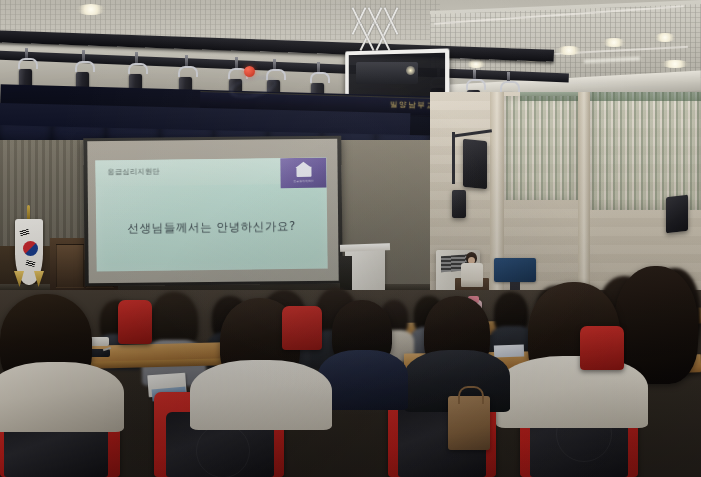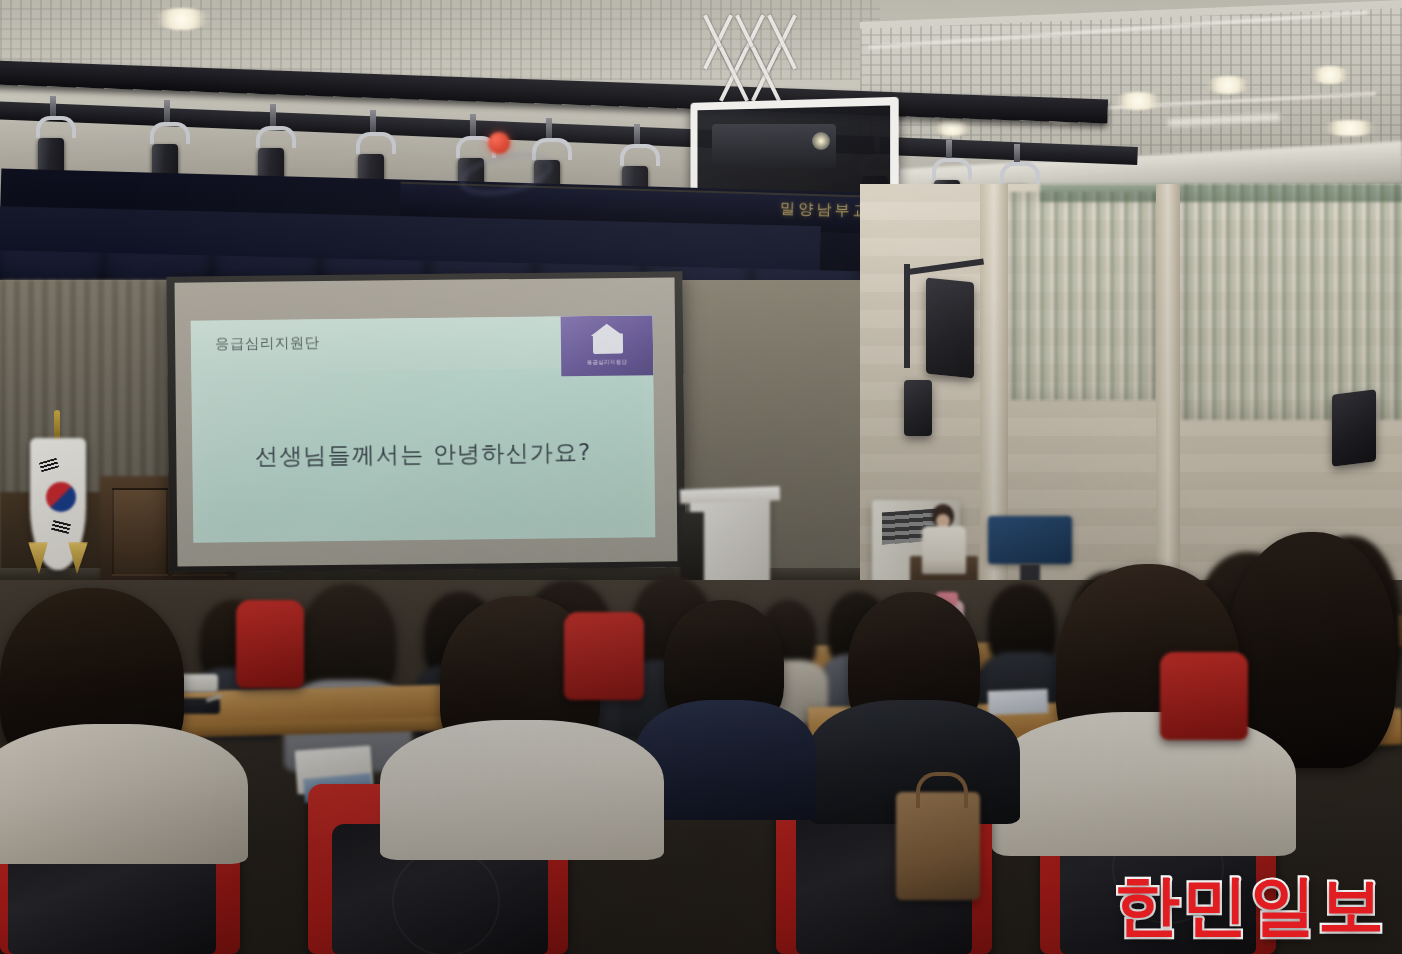--- a/index.html
+++ b/index.html
@@ -720,15 +720,14 @@
 
   <div class="abs chair soft" style="left:118px;top:300px;width:34px;height:44px;background:linear-gradient(168deg,#d5322c,#8e1511);"></div>
   <div class="abs chair soft" style="left:282px;top:306px;width:40px;height:44px;background:linear-gradient(168deg,#d5322c,#8e1511);"></div>
   <div class="abs chair soft" style="left:580px;top:326px;width:44px;height:44px;background:linear-gradient(168deg,#d5322c,#8e1511);"></div>
 
   <div class="abs soft" style="left:448px;top:396px;width:42px;height:54px;border-radius:3px;background:linear-gradient(165deg,#b08a5f 0%,#8a6640 60%,#60452b 100%);box-shadow:0 2px 5px rgba(0,0,0,.4);"></div>
   <div class="abs" style="left:458px;top:386px;width:22px;height:16px;border:2.5px solid #8a6640;border-bottom:none;border-radius:10px 10px 0 0;"></div>
 
   <div id="photo-grain" class="abs"></div>
 
-  <div id="watermark" class="abs">한민일보</div>
 
 </div>
 
 </body></html>

